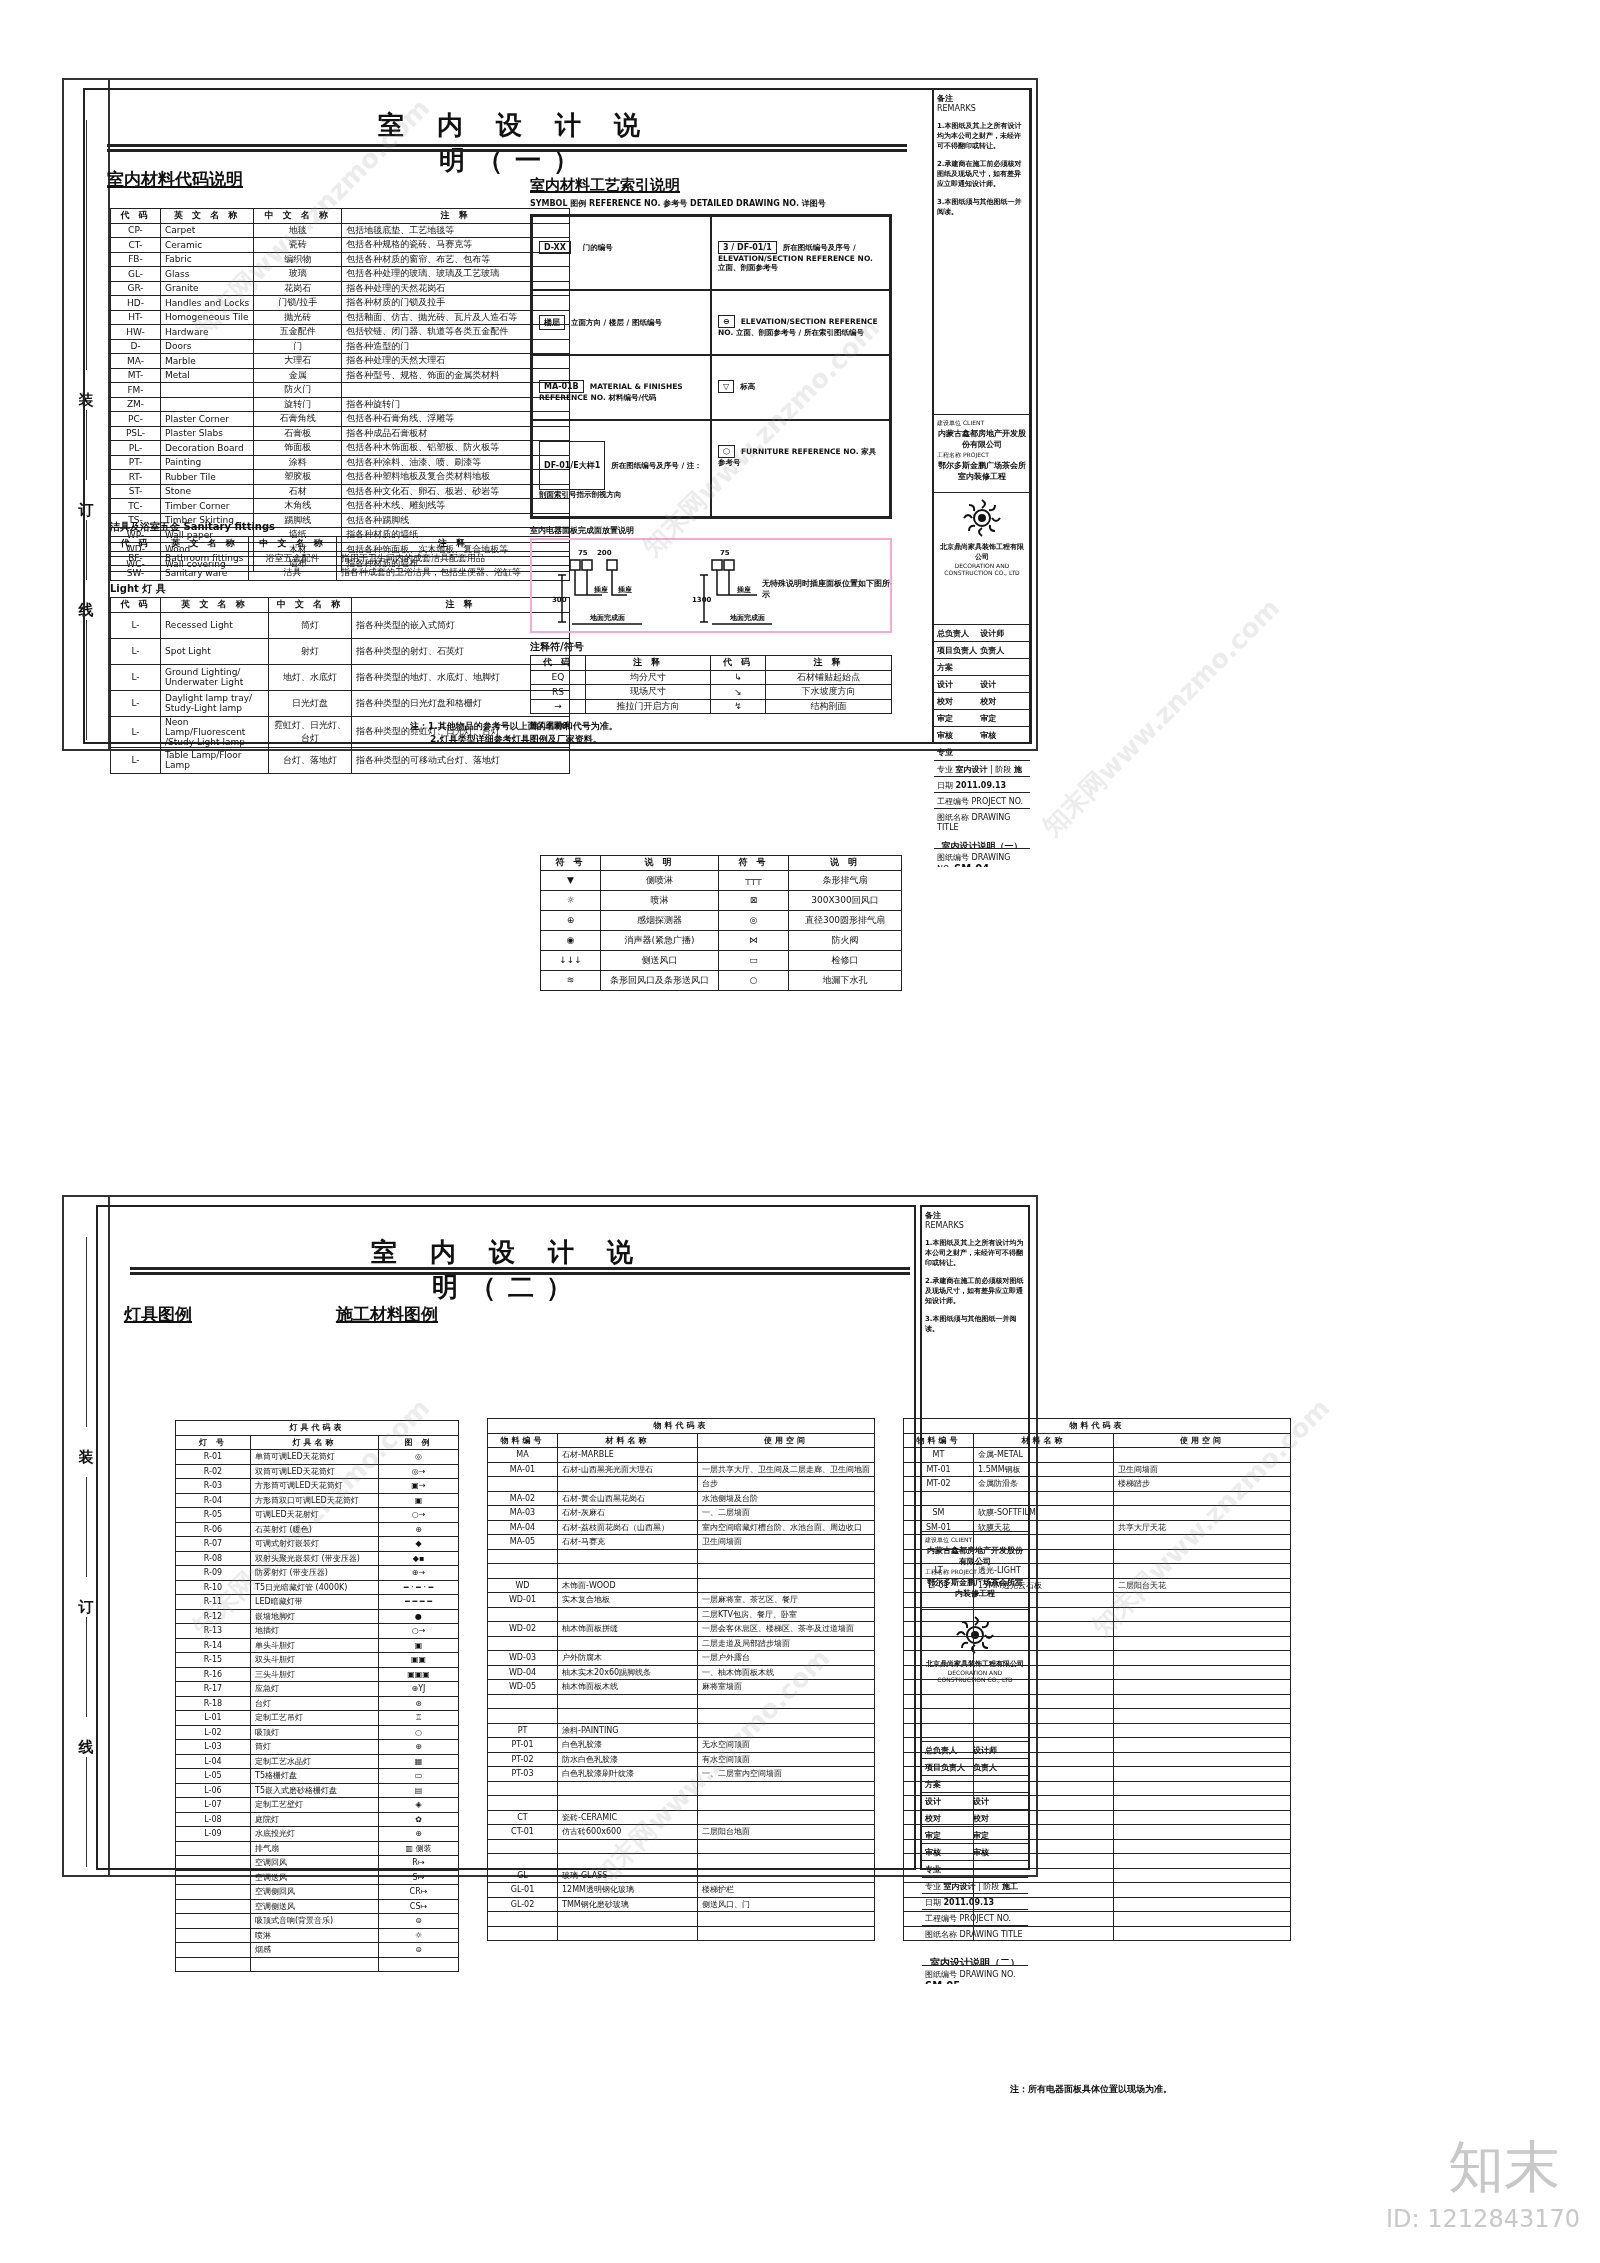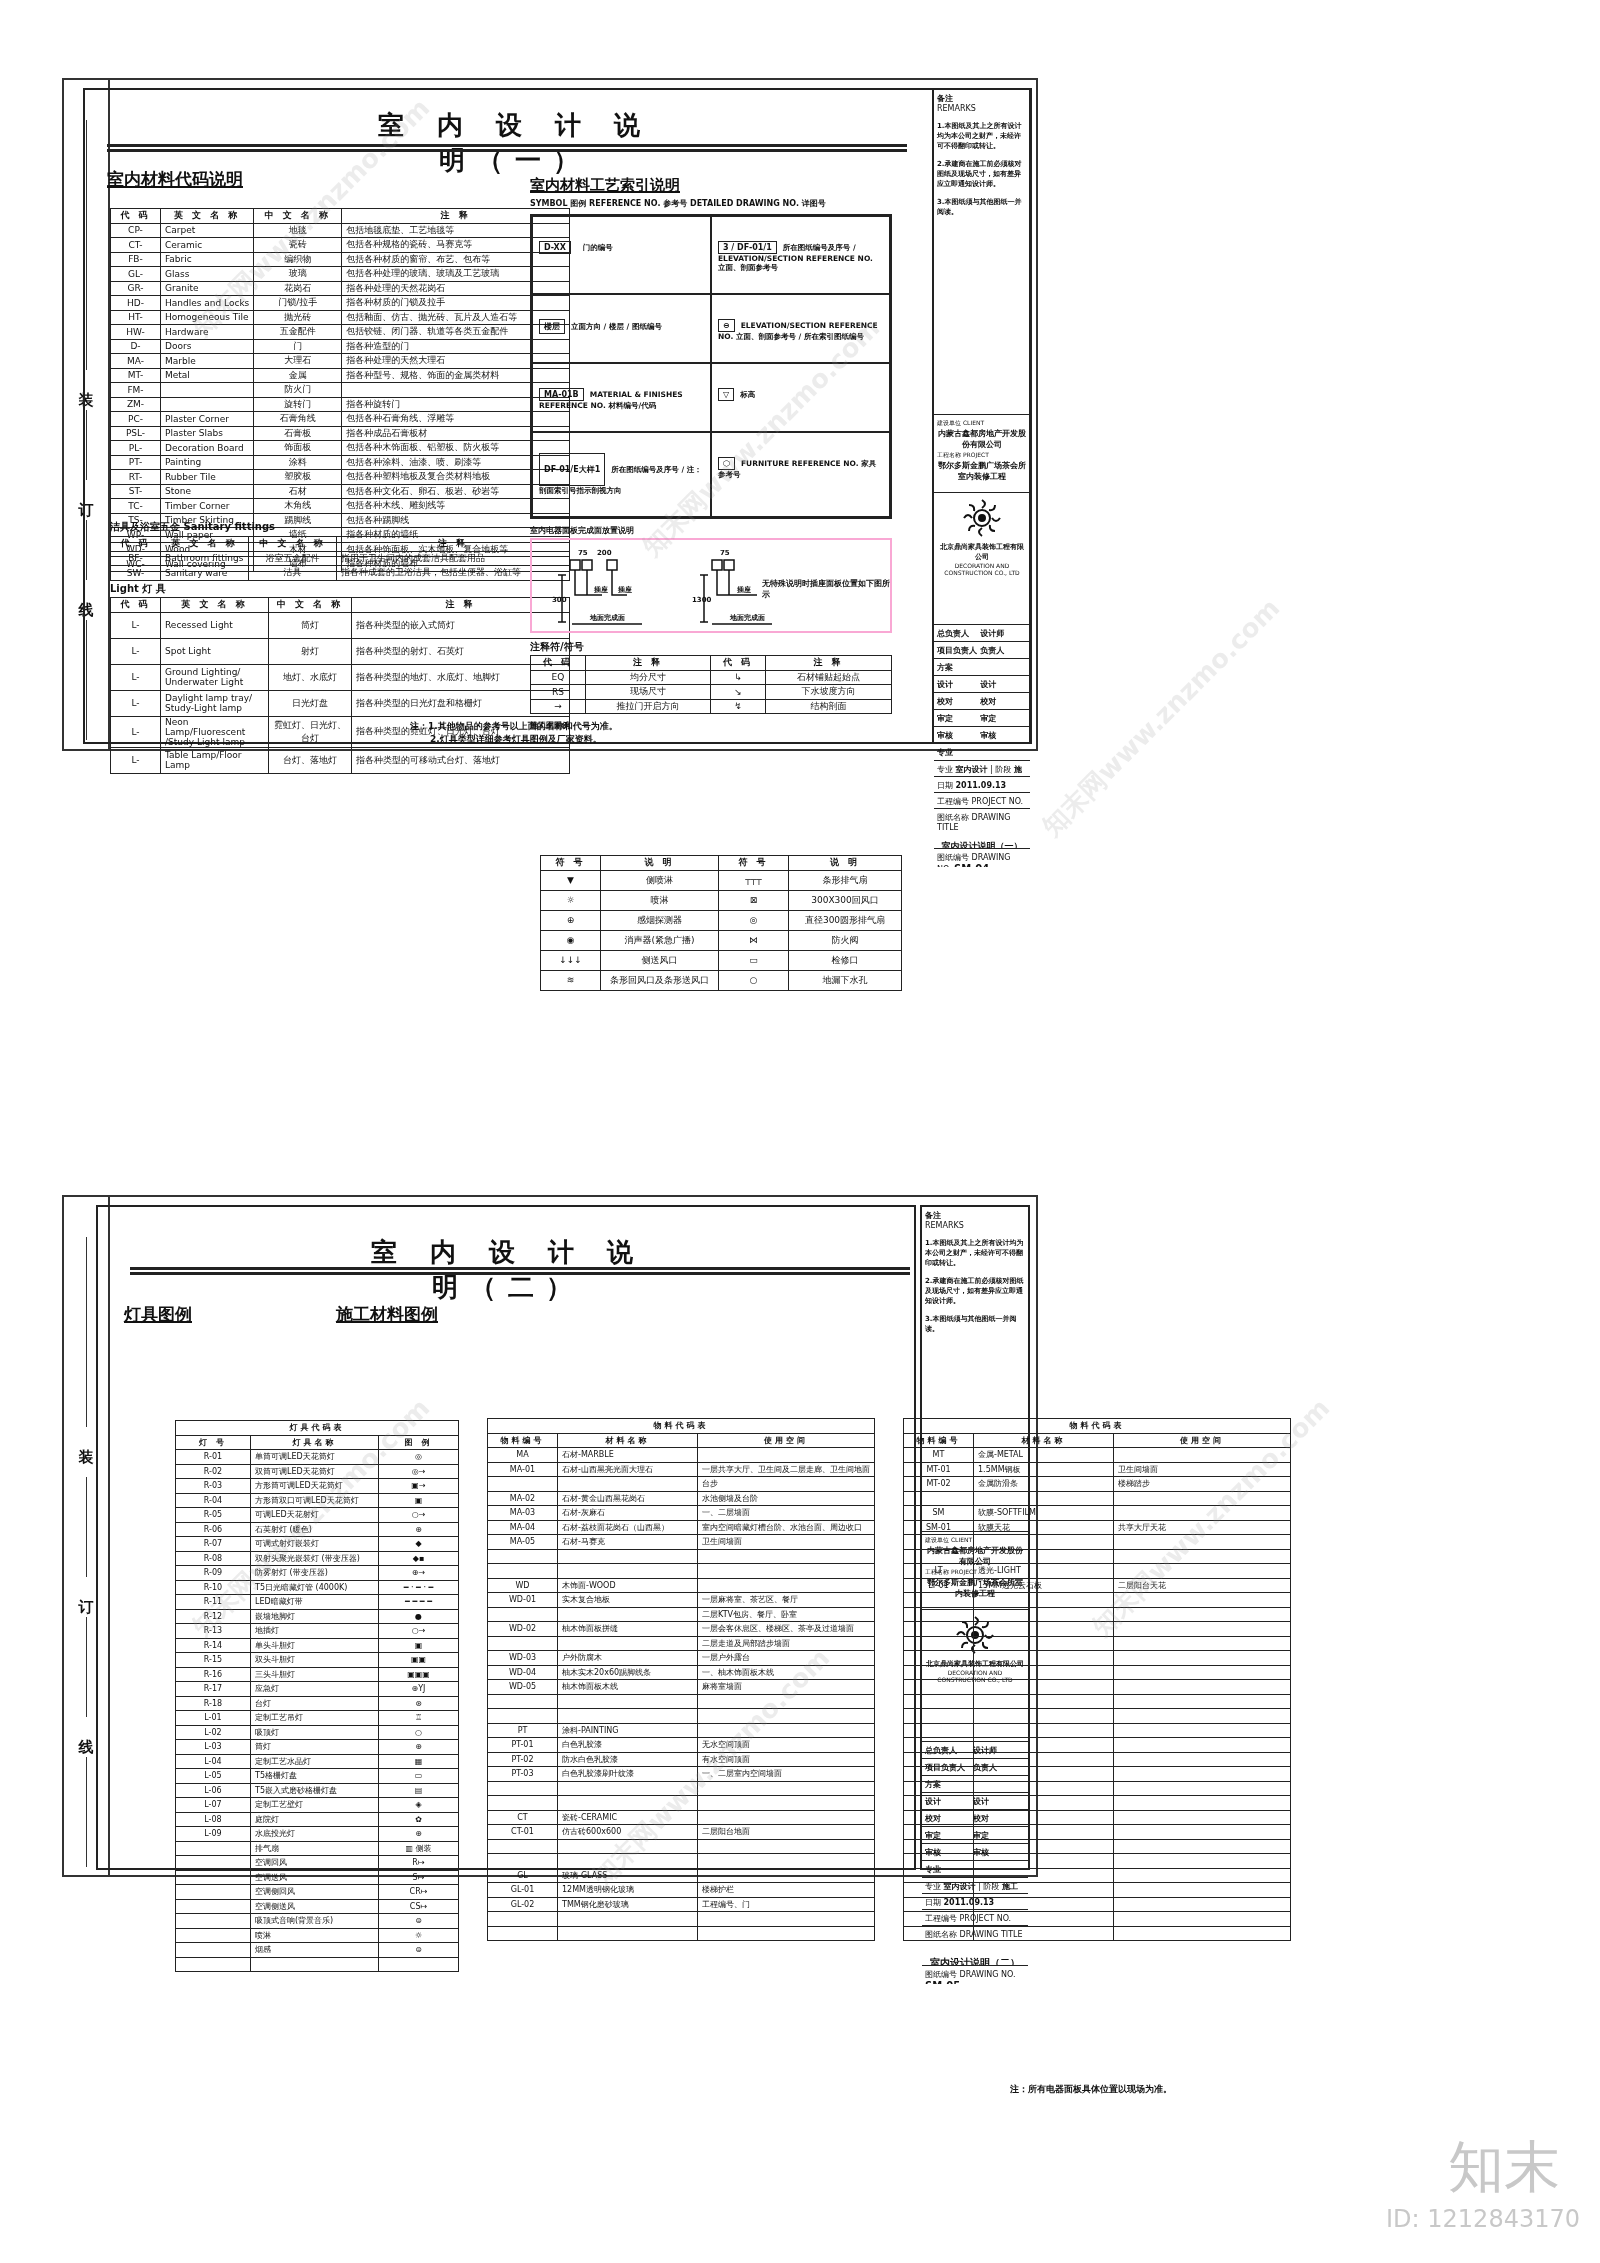--- a/index.html
+++ b/index.html
@@ -283,21 +283,21 @@
 
     <div class="hd" style="left:445px;top:86px;font-size:15px">室内材料工艺索引说明</div>
     <div class="sub" style="left:445px;top:108px;font-size:8px">SYMBOL  图例    REFERENCE NO. 参考号    DETAILED DRAWING NO. 详图号</div>
     <div class="sym" style="left:445px;top:124px;width:362px;height:305px" id="sym-grid">
         <div><span style="display: inline-block; border: 1.5px solid rgb(34, 34, 34); padding: 1px 4px; font-weight: bold; margin-right: 6px; margin-top: 18px;">D-XX</span><span style="font-weight: bold; font-size: 7.5px; padding-left: 6px;">门的编号</span></div>
         <div><span style="display: inline-block; border: 1.5px solid rgb(34, 34, 34); padding: 1px 4px; font-weight: bold; margin-right: 6px; margin-top: 18px;">3 / DF-01/1</span><span style="font-weight: bold; font-size: 7.5px;">所在图纸编号及序号 / ELEVATION/SECTION REFERENCE NO. 立面、剖面参考号</span></div>
         <div><span style="display: inline-block; border: 1.5px solid rgb(34, 34, 34); padding: 1px 4px; font-weight: bold; margin-right: 6px; margin-top: 18px;">楼层</span><span style="font-weight: bold; font-size: 7.5px;">立面方向 / 楼层 / 图纸编号</span></div>
         <div><span style="display: inline-block; border: 1.5px solid rgb(34, 34, 34); padding: 1px 4px; font-weight: bold; margin-right: 6px; margin-top: 18px;">⊖</span><span style="font-weight: bold; font-size: 7.5px;">ELEVATION/SECTION REFERENCE NO. 立面、剖面参考号 / 所在索引图纸编号</span></div>
         <div><span style="display: inline-block; border: 1.5px solid rgb(34, 34, 34); padding: 1px 4px; font-weight: bold; margin-right: 6px; margin-top: 18px;">MA-01B</span><span style="font-weight: bold; font-size: 7.5px;">MATERIAL &amp; FINISHES REFERENCE NO. 材料编号/代码</span></div>
         <div><span style="display: inline-block; border: 1.5px solid rgb(34, 34, 34); padding: 1px 4px; font-weight: bold; margin-right: 6px; margin-top: 18px;">▽</span><span style="font-weight: bold; font-size: 7.5px;">标高</span></div>
-        <div><span style="display: inline-block; border: 1.5px solid rgb(34, 34, 34); padding: 10px 4px; font-weight: bold; margin-right: 6px; margin-top: 14px;">DF-01/E大样1</span><span style="font-weight: bold; font-size: 7.5px;">所在图纸编号及序号 / 注：剖面索引号指示剖视方向</span></div>
+        <div><span style="display: inline-block; border: 1.5px solid rgb(34, 34, 34); padding: 18px 4px; font-weight: bold; margin-right: 6px; margin-top: 14px;">DF-01/E大样1</span><span style="font-weight: bold; font-size: 7.5px;">所在图纸编号及序号 / 注：剖面索引号指示剖视方向</span></div>
         <div><span style="display: inline-block; border: 1.5px solid rgb(34, 34, 34); padding: 1px 4px; font-weight: bold; margin-right: 6px; margin-top: 18px;">⬡</span><span style="font-weight: bold; font-size: 7.5px;">FURNITURE REFERENCE NO. 家具参考号</span></div>
       </div>
 
     <div class="sub" style="left:445px;top:435px;font-size:8px">室内电器面板完成面放置说明</div>
     <div style="position:absolute;left:445px;top:448px;width:362px;height:95px;border:2px solid #f9a8d4">
       <svg width="358" height="91" viewBox="0 0 358 91">
         <g stroke="#111" stroke-width="1.5" fill="none">
           <rect x="38" y="20" width="10" height="10"></rect>
             <rect x="50" y="20" width="10" height="10"></rect>
             <rect x="75" y="20" width="10" height="10"></rect>
@@ -844,21 +844,21 @@
         <td></td>
       </tr>
       <tr>
         <td class="c">GL-01</td>
         <td>12MM透明钢化玻璃</td>
         <td>楼梯护栏</td>
       </tr>
       <tr>
         <td class="c">GL-02</td>
         <td>TMM钢化磨砂玻璃</td>
-        <td>工程编号、门</td>
+        <td>侧送风口、门</td>
       </tr>
       <tr>
         <td class="c"></td>
         <td></td>
         <td></td>
       </tr>
       <tr>
         <td class="c"></td>
         <td></td>
         <td></td>

